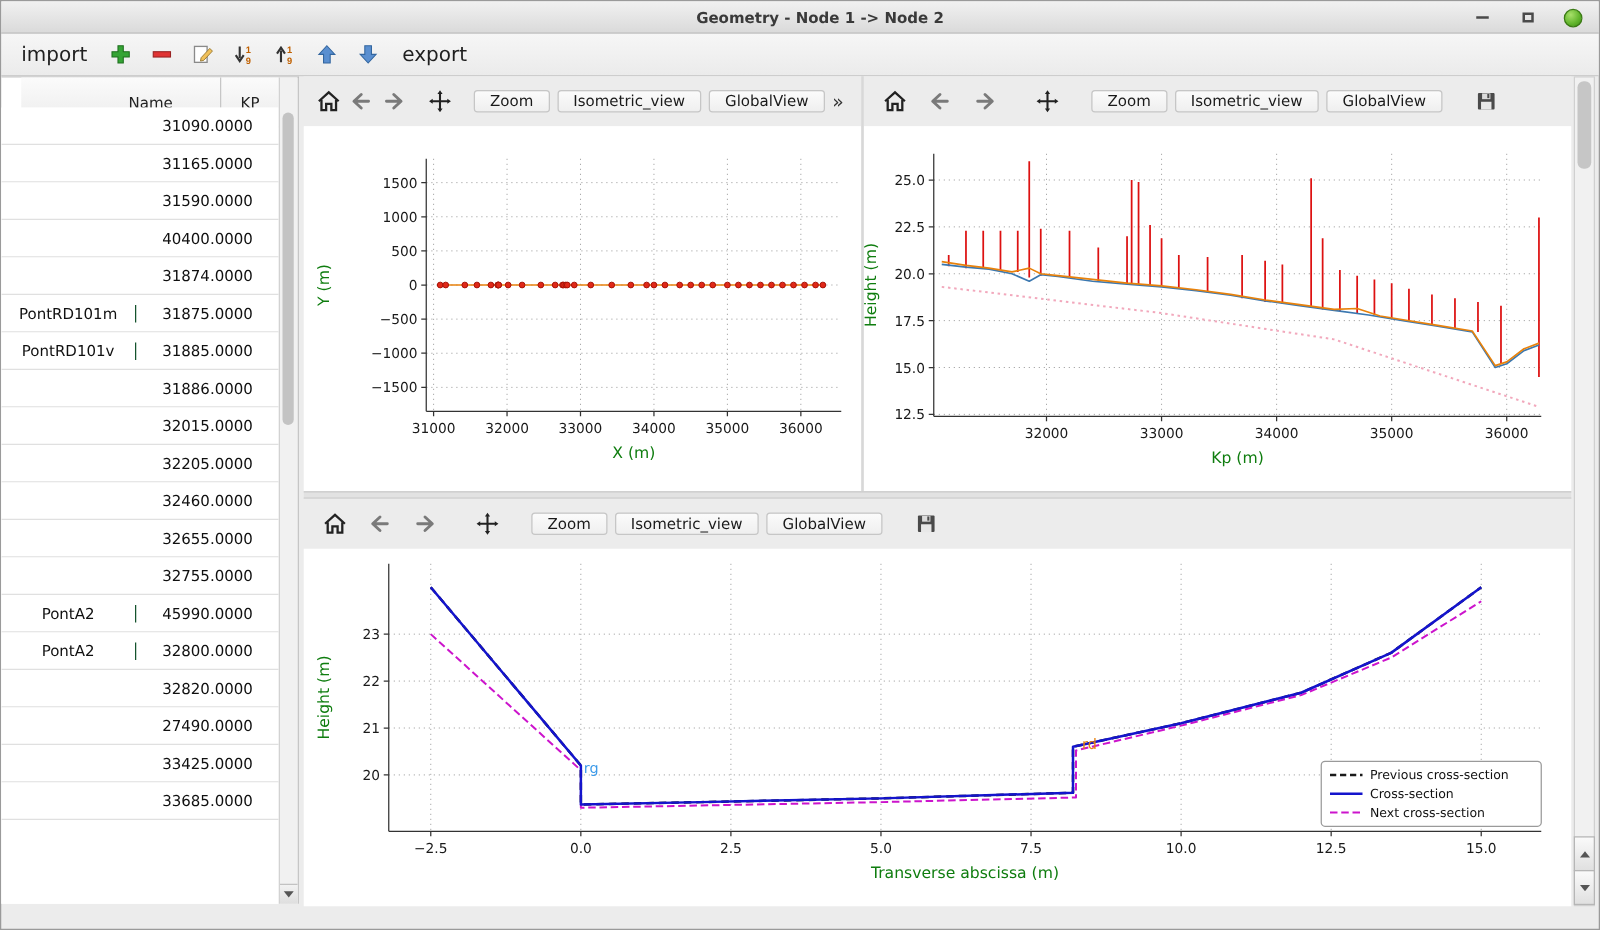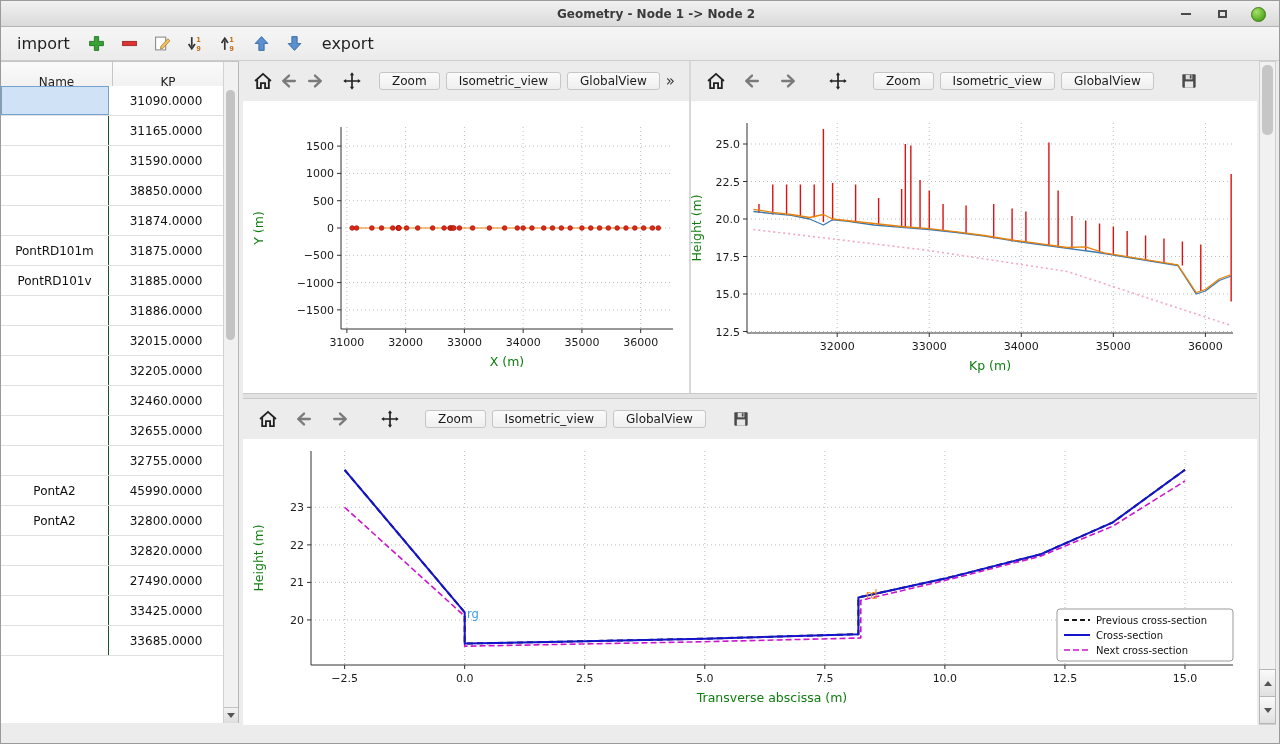--- a/index.html
+++ b/index.html
@@ -16,26 +16,26 @@
   .glyph-max{width:9px;height:8px;border:2px solid #4a4a4a;}
   .glyph-close{width:15px;height:15px;border-radius:50%;background:radial-gradient(circle at 35% 30%,#a8e06a,#5fb32a 60%,#3d8a18);border:1px solid #3a7a14;}
 
   
   .app-toolbar{position:absolute;top:26px;left:0;right:0;height:34px;background:linear-gradient(#f6f6f6,#ebebeb);border-bottom:1px solid #cdcdcd;display:flex;align-items:center;gap:7px;padding:0 9px;}
   .txt-btn{background:transparent;border:none;font-family:inherit;font-size:16px;color:#1f1f1f;padding:5px 7px;cursor:default;}
   .icon-btn{background:transparent;border:none;width:26px;height:26px;display:flex;align-items:center;justify-content:center;cursor:default;}
 
   
   .left-panel{position:absolute;top:60px;left:0;width:238px;bottom:20px;background:#ffffff;border-right:1px solid #b5b5b5;border-top:1px solid #c5c5c5;}
-  .thead{position:absolute;top:0;left:0;right:15px;height:40px;display:flex;background:linear-gradient(#fbfbfb,#ebebeb);border-bottom:1px solid #bdbdbd;}
+  .thead{position:absolute;top:0;left:16px;right:15px;height:40px;display:flex;background:linear-gradient(#fbfbfb,#ebebeb);border-bottom:1px solid #bdbdbd;padding-left:48px;}
   .th{display:flex;align-items:center;justify-content:center;font-size:12px;color:#222;}
   .th.name{width:112px;border-right:1px solid #c6c6c6;}
   .th.kp{flex:1;}
   .tbody{position:absolute;top:24px;left:0;right:15px;bottom:0;overflow:hidden;background:#fff;}
-  .trow{display:flex;height:30px;border-bottom:1px solid #e0e0e0;background:#fff;}
+  .trow{display:flex;height:30px;border-bottom:1px solid #e0e0e0;background:#fff;align-items:center;}
   .tcell{display:flex;align-items:center;justify-content:center;font-size:12px;color:#101010;}
   .tcell.name{width:108px;border-right:1px solid #14532d;}
   .tcell.kp{flex:1;}
   .tcell.selected{background:#cfe2f6;outline:1px solid #74a2d0;outline-offset:-1px;}
   .table-scrollbar{position:absolute;top:0;right:0;bottom:0;width:15px;background:#f1f1f1;border-left:1px solid #d2d2d2;}
   .sb-thumb{position:absolute;top:28px;left:2px;width:9px;height:250px;background:#c3c3c3;border-radius:5px;}
   .sb-btn{position:absolute;left:0;right:0;height:16px;bottom:0;background:linear-gradient(#f2f2f2,#dedede);border-top:1px solid #c2c2c2;display:flex;align-items:center;justify-content:center;}
   .tri-down{width:0;height:0;border-left:4px solid transparent;border-right:4px solid transparent;border-top:5px solid #555;}
   .tri-up{width:0;height:0;border-left:4px solid transparent;border-right:4px solid transparent;border-bottom:5px solid #555;}
 
@@ -141,21 +141,21 @@
         <div class="trow">
           <div class="tcell name"></div>
           <div class="tcell kp">31165.0000</div>
         </div>
         <div class="trow">
           <div class="tcell name"></div>
           <div class="tcell kp">31590.0000</div>
         </div>
         <div class="trow">
           <div class="tcell name"></div>
-          <div class="tcell kp">38850.0000</div>
+          <div class="tcell kp">40400.0000</div>
         </div>
         <div class="trow">
           <div class="tcell name"></div>
           <div class="tcell kp">31874.0000</div>
         </div>
         <div class="trow">
           <div class="tcell name">PontRD101m</div>
           <div class="tcell kp">31875.0000</div>
         </div>
         <div class="trow">

